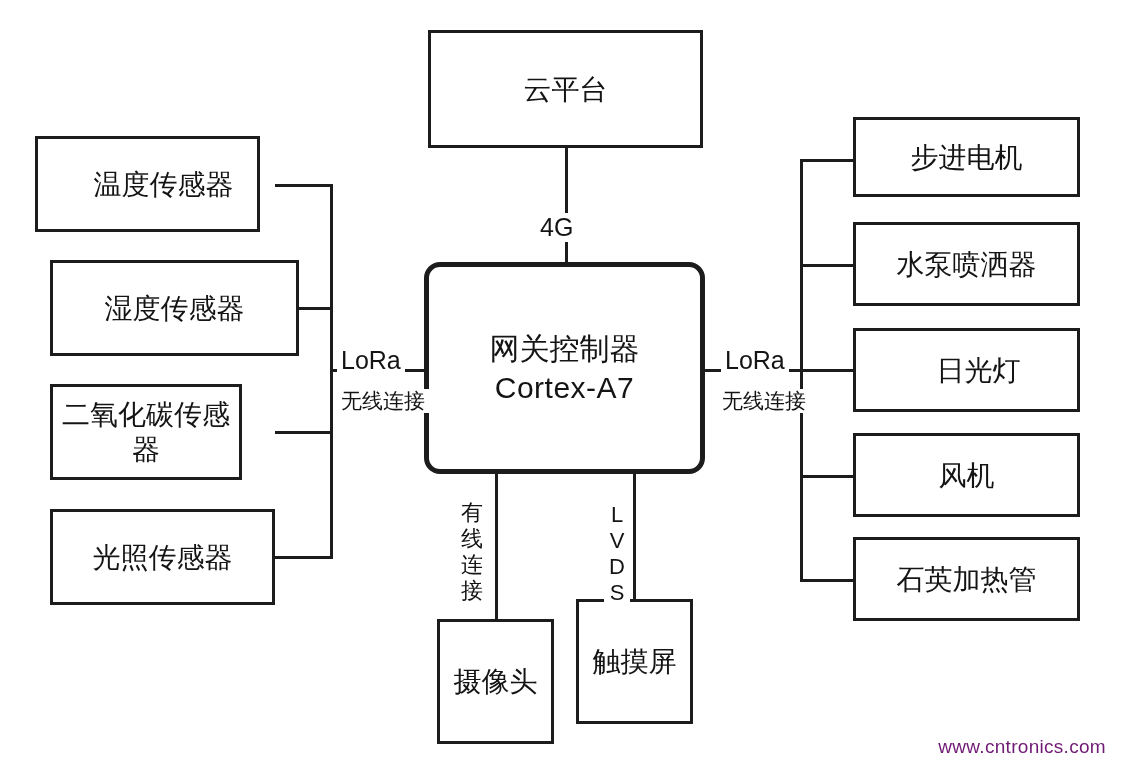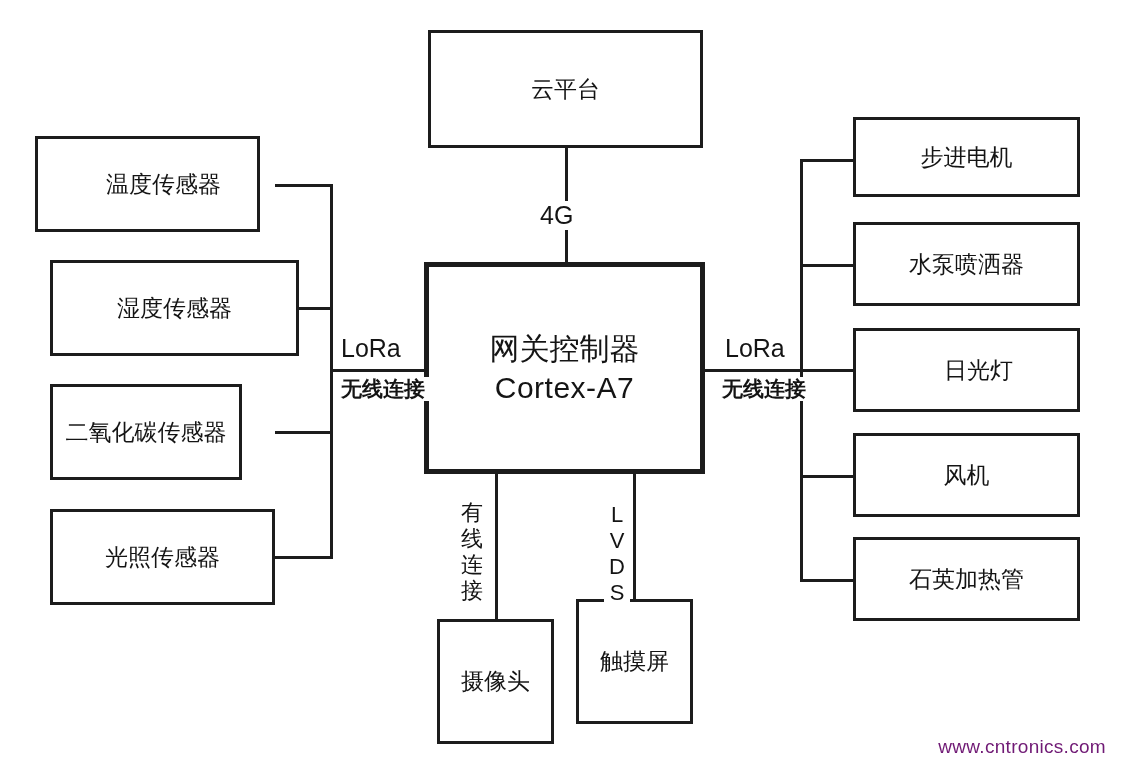--- a/index.html
+++ b/index.html
@@ -22,29 +22,30 @@
   .node {
     position: absolute;
     box-sizing: border-box;
     background: #ffffff;
     border: 3px solid #1c1c1c;
     display: flex;
     align-items: center;
     justify-content: center;
     text-align: center;
     color: #141414;
-    font-size: 23px;
+    font-size: 28px;
     line-height: 1.25;
     z-index: 3;
   }
   .node.gateway {
     border-width: 5px;
     font-size: 30px;
     flex-direction: column;
     line-height: 1.3;
+    border-radius: 16px;
   }
   .node.gateway .ln2 { letter-spacing: .5px; }
 
   
   .wire {
     position: absolute;
     background: #1c1c1c;
     z-index: 1;
   }
   .wire.h { height: 3px; }
@@ -55,24 +56,24 @@
     position: absolute;
     color: #141414;
     background: #ffffff;
     z-index: 4;
     white-space: nowrap;
   }
   .elabel.horiz {
     font-size: 25px;
     text-align: left;
     line-height: 1.15;
+    margin-top: 12px;
   }
   .elabel.sub {
     font-size: 21px;
-    font-weight: bold;
   }
   .elabel.vert {
     font-size: 22px;
     text-align: center;
     line-height: 1.18;
     width: 26px;
   }
   .elabel.vert span { display: block; }
 
   

